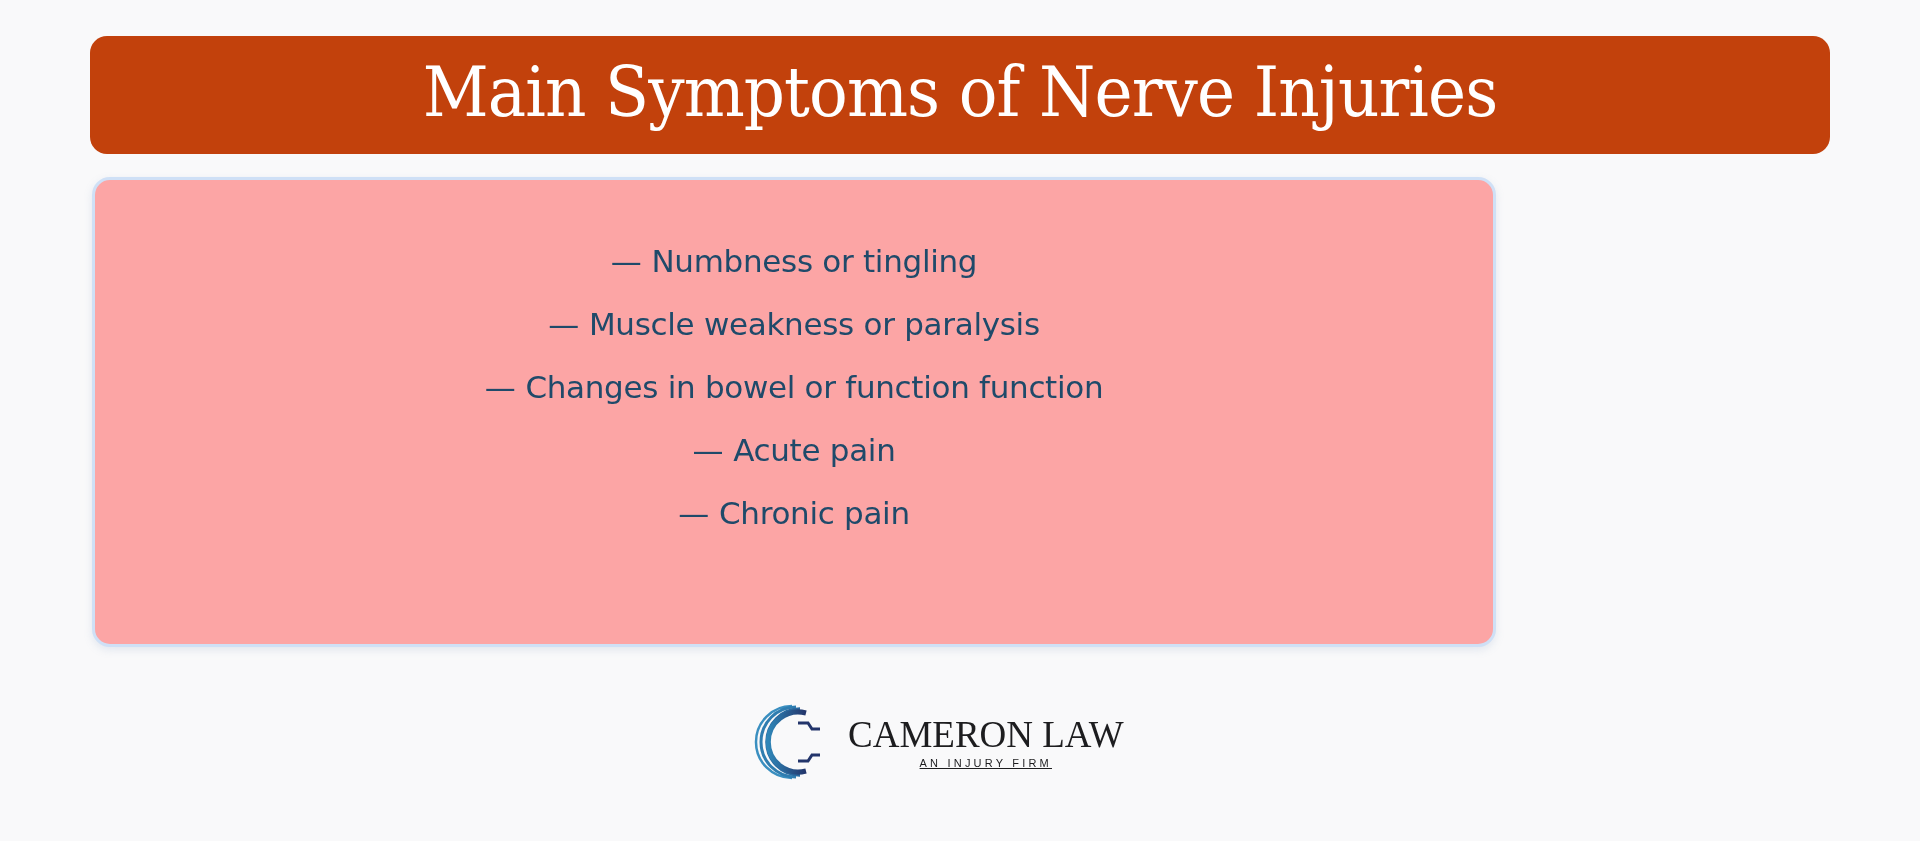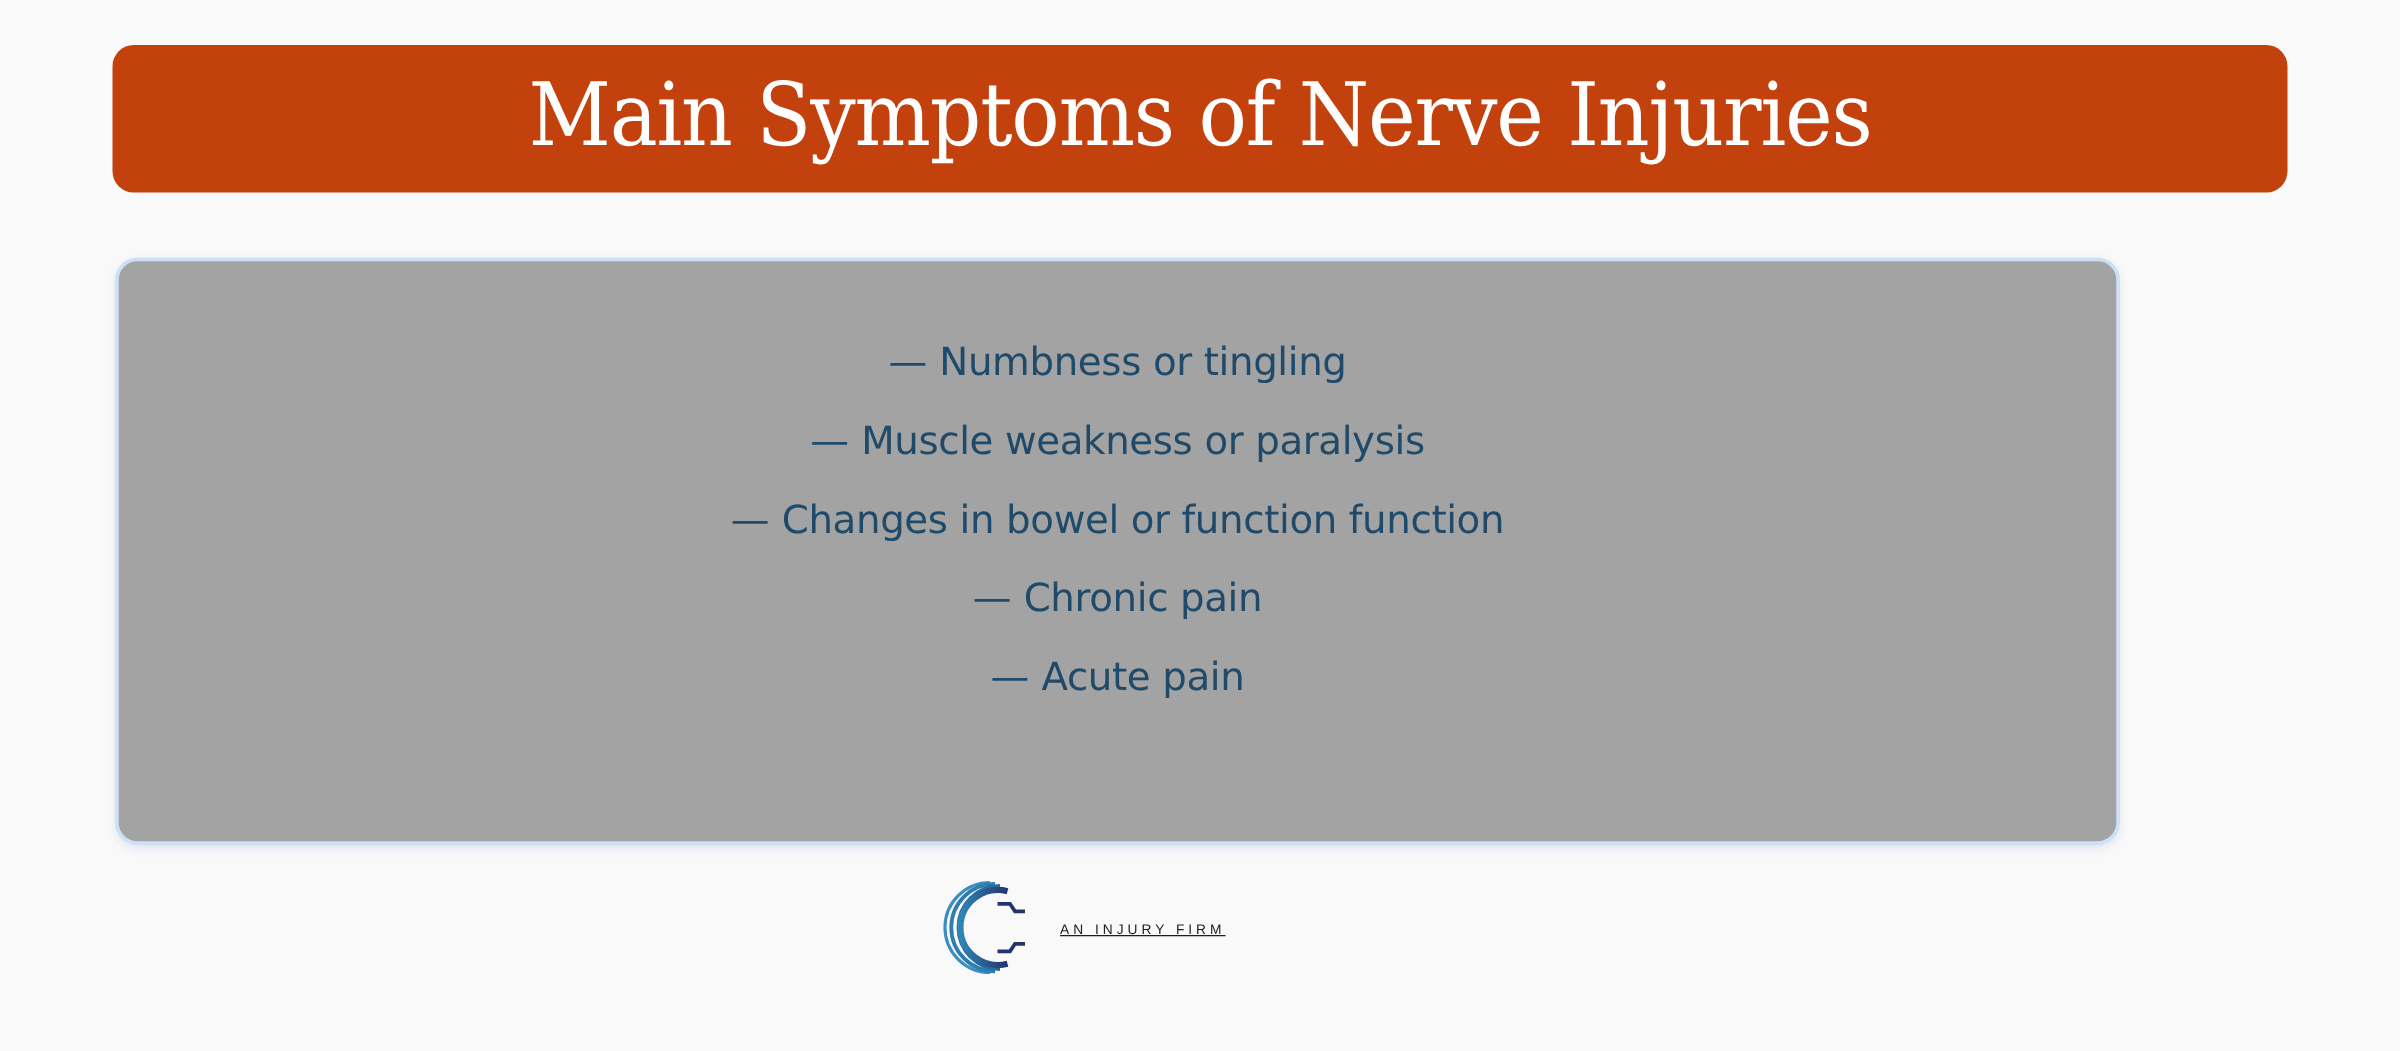--- a/index.html
+++ b/index.html
@@ -21,24 +21,24 @@
       font-family: "DejaVu Serif", serif;
       font-weight: normal;
       font-size: 70px;
       color: #ffffff;
       letter-spacing: -1px;
       transform: scaleX(0.92);
       line-height: 1;
       padding-bottom: 6px;
     }
     .card {
-      position: absolute; left: 92px; top: 206px;
-      width: 1604px; height: 470px;
+      position: absolute; left: 92px; top: 177px;
+      width: 1404px; height: 470px;
       box-sizing: border-box;
-      background: #a3a3a3;
+      background: #fca5a5;
       border: 3px solid #cfe0f6;
       border-radius: 18px;
       box-shadow: 0 3px 8px rgba(120,150,190,0.18);
     }
     .symptoms {
       list-style: none; margin: 0; padding: 0;
       position: absolute; left: 0; right: 0; top: 50px;
     }
     .symptoms li {
       height: 63px; line-height: 63px;
@@ -72,36 +72,37 @@
 
 <div class="header">
   <h1>Main Symptoms of Nerve Injuries</h1>
 </div>
 
 <div class="card">
   <ul class="symptoms">
     <li><span class="dash">—</span><span>Numbness or tingling</span></li>
     <li><span class="dash">—</span><span>Muscle weakness or paralysis</span></li>
     <li><span class="dash">—</span><span>Changes in bowel or function function</span></li>
+    <li><span class="dash">—</span><span>Acute pain</span></li>
     <li><span class="dash">—</span><span>Chronic pain</span></li>
-    <li><span class="dash">—</span><span>Acute pain</span></li>
   </ul>
 </div>
 
 <div class="logo">
   <svg class="logo-mark" viewBox="0 0 72 78">
     <defs>
       <linearGradient id="cg" x1="0" y1="0" x2="1" y2="0">
         <stop offset="0" stop-color="#2f86b8"></stop>
         <stop offset="1" stop-color="#23356b"></stop>
       </linearGradient>
     </defs>
     <path d="M40 3 A36 36 0 1 0 40 75" fill="none" stroke="#3a8fc0" stroke-width="2.5"></path>
     <path d="M44 4 A34 34 0 1 0 44 74" fill="none" stroke="#2f7db0" stroke-width="3"></path>
     <path d="M48 6 A32 32 0 1 0 48 72" fill="none" stroke="#2a6aa0" stroke-width="3.5"></path>
     <path d="M54 10 A30 30 0 1 0 54 68" fill="none" stroke="url(#cg)" stroke-width="5"></path>
     <path d="M46 20 L56 20 L60 26 L68 26" fill="none" stroke="#23356b" stroke-width="3"></path>
     <path d="M46 58 L56 58 L60 52 L68 52" fill="none" stroke="#23356b" stroke-width="3"></path>
   </svg>
   <div class="logo-text">
+    <span class="logo-name">CAMERON LAW</span>
     <span class="logo-sub">AN INJURY FIRM</span>
   </div>
 </div>
 
 </body></html>

